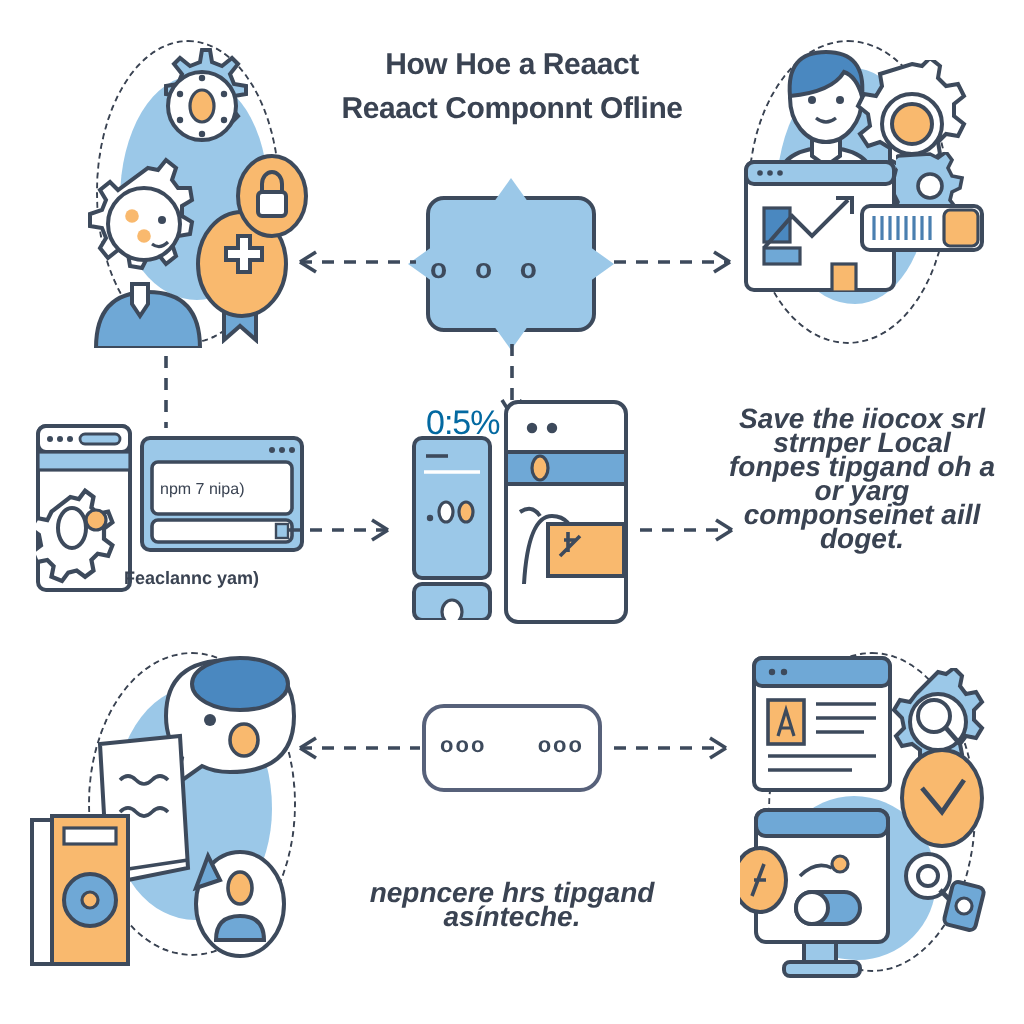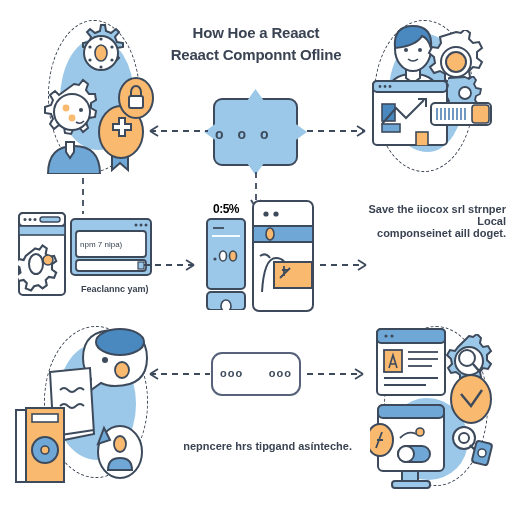--- a/index.html
+++ b/index.html
@@ -66,21 +66,21 @@
     clip-path:polygon(0 100%,50% 0,100% 100%);border:none;background:#9BC8E8;}
   .notch-bot{left:50%;margin-left:-10px;bottom:-11px;width:20px;height:14px;
     clip-path:polygon(0 0,50% 100%,100% 0);border:none;background:#9BC8E8;}
   .notch-l{left:-11px;top:50%;margin-top:-10px;width:14px;height:20px;
     clip-path:polygon(100% 0,0 50%,100% 100%);border:none;background:#9BC8E8;}
   .notch-r{right:-11px;top:50%;margin-top:-10px;width:14px;height:20px;
     clip-path:polygon(0 0,100% 50%,0 100%);border:none;background:#9BC8E8;}
 
   
   .pct-label{
-    position:absolute;color:#000000;font-weight:bold;font-size:12px;
+    position:absolute;color:#0369a1;font-weight:normal;font-size:17px;
     letter-spacing:-0.5px;
   }
 
   
   .pill{
     position:absolute;left:211px;top:352px;width:90px;height:44px;
     background:#ffffff;border:2px solid #57617a;border-radius:11px;
     box-sizing:border-box;
   }
   .pill .ooo{
@@ -94,22 +94,22 @@
     background:#F9B96E;border:2px solid #57617a;border-radius:50%;
     box-sizing:border-box;
   }
   .pill-ellipse span{
     position:absolute;left:0;right:0;top:24px;text-align:center;
     color:#3d4a5c;font-size:13px;font-weight:bold;letter-spacing:-0.5px;
   }
 
   
   .para{
-    position:absolute;color:#3a4352;font-size:11px;line-height:12px;
-    text-align:right;font-weight:bold;
+    position:absolute;color:#3a4352;font-size:14px;line-height:12px;
+    text-align:center;font-weight:bold;font-style:italic;
   }
 
   .caption{
     position:absolute;color:#3a4352;font-size:9px;font-weight:bold;
   }
 </style>
 </head>
 <body>
 
 <div class="canvas">
@@ -269,21 +269,21 @@
       <rect x="1" y="1" width="80" height="56" rx="4" fill="#9BC8E8" stroke="#3d4a5c" stroke-width="2"></rect>
       <circle cx="66" cy="7" r="1.5" fill="#3d4a5c"></circle>
         <circle cx="71" cy="7" r="1.5" fill="#3d4a5c"></circle>
       <circle cx="76" cy="7" r="1.5" fill="#3d4a5c"></circle>
       <rect x="6" y="13" width="70" height="26" rx="3" fill="#ffffff" stroke="#3d4a5c" stroke-width="1.8"></rect>
       <rect x="6" y="42" width="70" height="11" rx="3" fill="#ffffff" stroke="#3d4a5c" stroke-width="1.8"></rect>
       <rect x="68" y="44" width="6" height="7" fill="#9BC8E8" stroke="#3d4a5c" stroke-width="1.2"></rect>
     </svg>
     <div class="caption" style="left:68px;top:28px;font-size:8px;color:#3a4352;font-weight:normal;text-align:right;">npm 7 nipa)</div>
 
-    <div class="caption" style="left:50px;top:72px;margin-left:19px;">Feaclannc yam)</div>
+    <div class="caption" style="left:50px;top:72px;">Feaclannc yam)</div>
   </div>
 
   <div class="pct-label" style="left:213px;top:202px;">0:5%</div>
 
   <div class="panel" style="left:206px;top:218px;width:40px;height:92px;">
     <svg width="40" height="92" viewBox="0 0 40 92">
       <rect x="1" y="1" width="38" height="70" rx="4" fill="#9BC8E8" stroke="#3d4a5c" stroke-width="2"></rect>
       <line x1="7" y1="10" x2="18" y2="10" stroke="#3d4a5c" stroke-width="1.8"></line>
       <line x1="6" y1="18" x2="34" y2="18" stroke="#ffffff" stroke-width="1.8"></line>
       <ellipse cx="17" cy="38" rx="3.5" ry="5" fill="#ffffff" stroke="#3d4a5c" stroke-width="1.6"></ellipse>
@@ -316,20 +316,21 @@
   </div>
   <div class="arrow" style="left:318px;top:258px;">
     <svg width="58" height="14" viewBox="0 0 58 14">
       <line x1="2" y1="7" x2="48" y2="7" stroke="#3d4a5c" stroke-width="1.8" stroke-dasharray="6,5"></line>
       <path d="M48 7 l-8-5 M48 7 l-8 5" fill="none" stroke="#3d4a5c" stroke-width="1.8"></path>
     </svg>
   </div>
 
   <div class="para" style="left:356px;top:203px;width:150px;">
     <div>Save the iiocox srl strnper Local</div>
+    <div>fonpes tipgand oh a or yarg</div>
     <div>componseinet aill doget.</div>
   </div>
 
   <div class="panel" style="left:14px;top:322px;width:150px;height:168px;">
     <div class="oval-dash" style="left:30px;top:4px;width:104px;height:152px;"></div>
     <div class="blob" style="left:42px;top:22px;width:80px;height:116px;"></div>
 
     <svg style="position:absolute;left:66px;top:6px;" width="70" height="72" viewBox="0 0 70 72">
       <path d="M35 2 q32 0 32 28 q0 28 -32 28 q-8 0 -14-3 l-14 10 4-14 q-8-8 -8-21 q0-28 32-28z" fill="#ffffff" stroke="#3d4a5c" stroke-width="2"></path>
       <path d="M12 6 q-2-6 10-4 q24 0 26 14 q-12-6 -36-10z" fill="#4a88c0" stroke="#3d4a5c" stroke-width="2" transform="translate(14,2)"></path>

